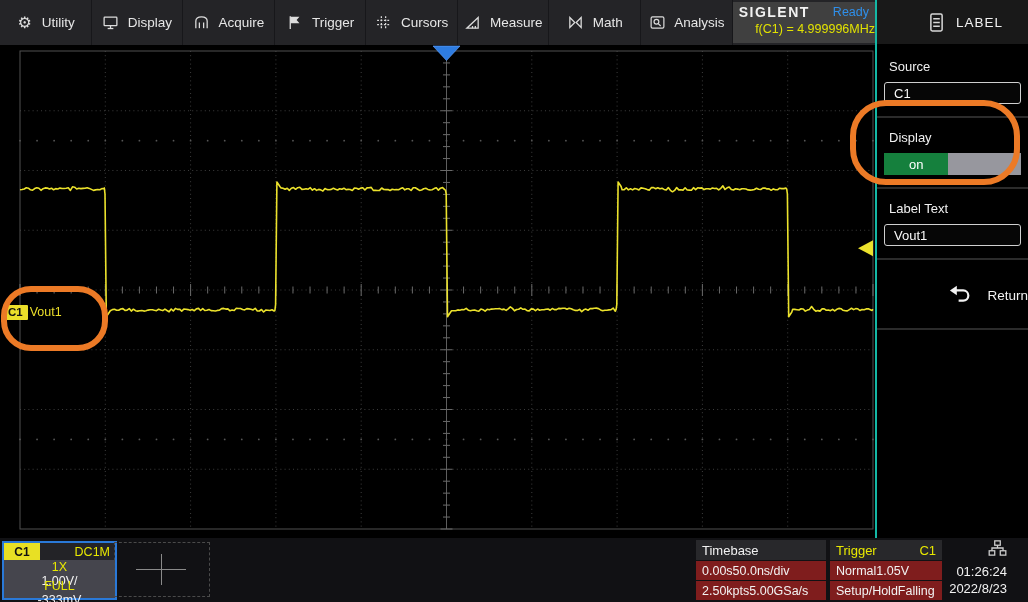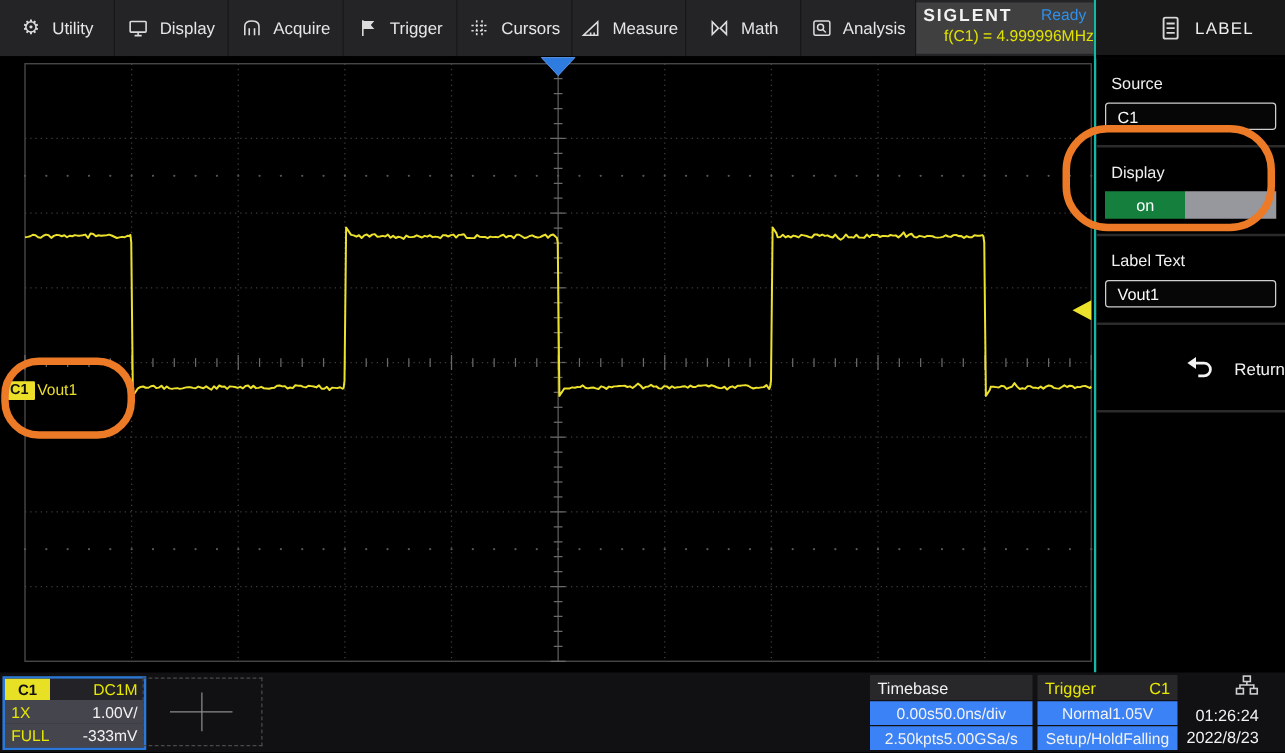--- a/index.html
+++ b/index.html
@@ -37,28 +37,28 @@
   
   .ann{position:absolute;border:6px solid #ec7a26;border-radius:30px;pointer-events:none;z-index:60;}
   .ann-label{left:1px;top:286px;width:95px;height:53px;}
   .ann-display{left:850px;top:100px;width:158px;height:73px;border-radius:36px;}
   
   .bottombar{position:absolute;left:0;top:538px;width:1028px;height:64px;background:#111114;}
   .chbox{position:absolute;left:2px;top:3px;width:111px;height:55px;border:2px solid #2a79d8;background:#26262a;}
   .chbox .hrow{height:17px;display:flex;align-items:center;justify-content:space-between;background:#232327;}
   .chbox .chip{background:#e8e024;color:#111;font-size:12px;font-weight:bold;width:36px;text-align:center;height:100%;display:flex;align-items:center;justify-content:center;}
   .chbox .coup{color:#e8e800;font-size:12.5px;padding-right:5px;}
-  .chbox .vrow{height:19px;display:flex;align-items:center;justify-content:space-between;background:#45454d;padding:0 5px;font-size:12.5px;}
+  .chbox .vrow{height:19px;display:flex;align-items:center;justify-content:space-between;background:#45454d;padding:0 5px;font-size:12.5px;flex-direction:column;}
   .ylw{color:#e8e800;} .wht{color:#f2f2f2;}
   .placeholder{position:absolute;left:114px;top:4px;width:94px;height:53px;border:1px dashed #4a4a4a;}
   .cross-h{position:absolute;left:21px;top:26px;width:50px;height:1px;background:#8a8a8a;}
   .cross-v{position:absolute;left:46px;top:11px;width:1px;height:31px;background:#8a8a8a;}
   .infocard{position:absolute;top:2px;height:60px;}
   .infocard .hd{height:20px;display:flex;align-items:center;justify-content:space-between;background:#28282b;padding:0 6px;font-size:13px;color:#f2f2f2;}
-  .infocard .rw{height:19px;display:flex;align-items:center;justify-content:center;background:#3b82f6;padding:0 6px;font-size:12.5px;color:#f2f2f2;margin-top:1px;}
+  .infocard .rw{height:19px;display:flex;align-items:center;justify-content:flex-start;background:#7f1d1d;padding:0 6px;font-size:12.5px;color:#f2f2f2;margin-top:1px;}
   .tbbox{left:696px;width:130px;border-radius:16px;}
   .trbox{left:830px;width:112px;}
   .clock{position:absolute;right:21px;top:2px;width:92px;text-align:right;}
   .clock .t{font-size:13px;color:#f2f2f2;margin-top:2px;}
   .neticon{display:inline-block;margin-bottom:2px;}
   svg.ico{display:block;}
 </style>
 </head>
 <body>
 

